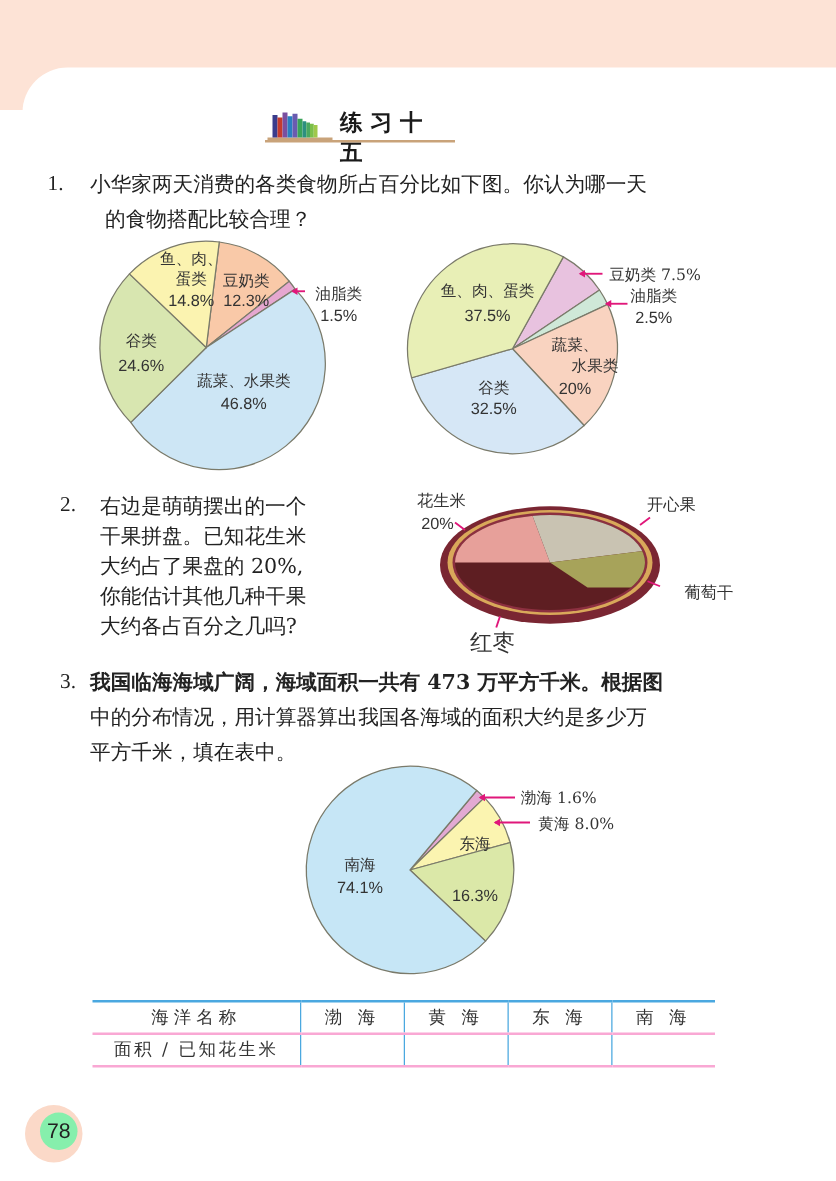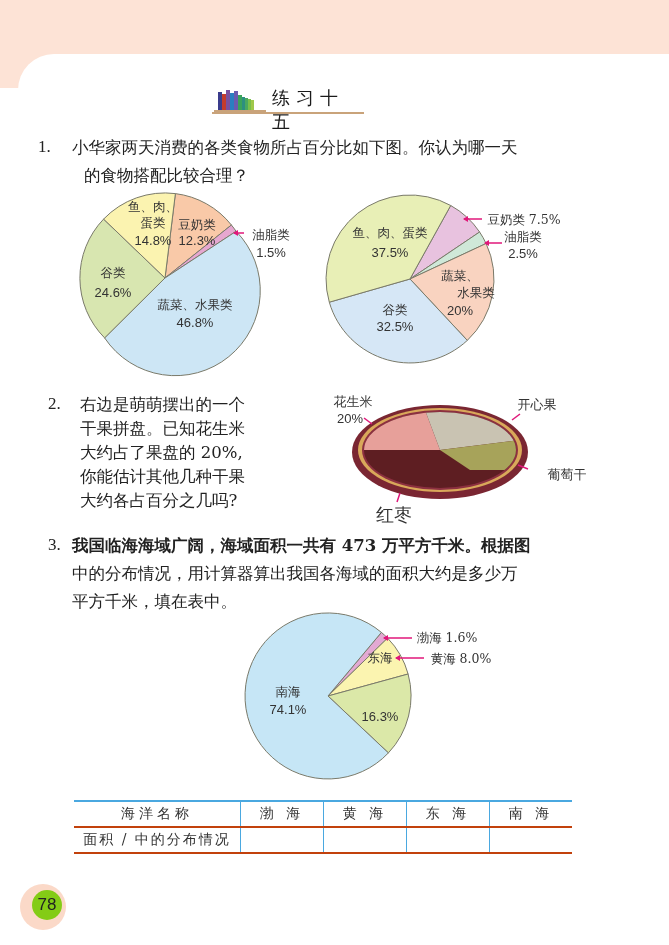--- a/index.html
+++ b/index.html
@@ -16,21 +16,21 @@
   .top-curve {
     position: absolute; left: 18px; top: 54px; width: 700px; height: 120px;
     background: #fff; border-top-left-radius: 36px;
   }
   .title-wrap {
     position: absolute; left: 212px; top: 86px; width: 152px; height: 28px;
   }
   .title-books { position: absolute; left: 0; top: 2px; }
   .title-text {
     position: absolute; left: 60px; top: 0px;
-    font-family: "DejaVu Sans", sans-serif; font-weight: normal;
+    font-family: "DejaVu Sans", sans-serif; font-weight: bold;
     font-size: 18px; letter-spacing: 6px; color: #1a1a1a;
   }
   .title-line {
     position: absolute; left: 0; top: 26px; width: 152px; height: 2px; background: #c9a37a;
   }
   .q {
     position: absolute; font-size: 16.5px; line-height: 28px; color: #222;
   }
   .q-num {
     position: absolute; font-family: "Liberation Serif", serif; font-size: 17px;
@@ -41,32 +41,32 @@
   }
   .pct {
     font-family: "Liberation Sans", sans-serif; font-size: 13px;
   }
   svg { position: absolute; overflow: visible; }
   table.sea {
     position: absolute; left: 74px; top: 800px; border-collapse: collapse;
     font-size: 14px; color: #333;
   }
   table.sea td {
-    border-top: 2px solid #4aa8e0; border-bottom: 2px solid #c2410c;
+    border-top: 2px solid #4aa8e0; border-bottom: 2px solid #f9a8d4;
     border-left: 1px solid #4aa8e0; height: 24px; text-align: center;
     letter-spacing: 4px; padding: 0;
   }
   table.sea td:first-child { border-left: none; }
   .page-num {
     position: absolute; left: 20px; top: 884px; width: 46px; height: 46px;
     border-radius: 50%; background: #fbd9c8;
   }
   .page-num-inner {
     position: absolute; left: 12px; top: 6px; width: 30px; height: 30px; border-radius: 50%;
-    background: #84cc16; text-align: center; line-height: 30px;
+    background: #86efac; text-align: center; line-height: 30px;
     font-family: "Liberation Sans", sans-serif; font-size: 17px; color: #222;
   }
 </style>
 </head>
 <body>
 
 <div class="top-band"></div>
 <div class="top-curve"></div>
 
 <div class="title-wrap">
@@ -186,36 +186,36 @@
     <path d="M328,696 L408.1,674.0 A83,83 0 0,1 388.4,752.9 Z" fill="#dbe8a8"></path>
     <path d="M328,696 L388.4,752.9 A83,83 0 1,1 381.4,632.4 Z" fill="#c6e6f6"></path>
   </g>
   <line x1="384" y1="638" x2="412" y2="638" stroke="#e0177a" stroke-width="1.5"></line>
   <polygon points="383,638 388,635 388,641" fill="#e0177a"></polygon>
   <line x1="396" y1="658" x2="424" y2="658" stroke="#e0177a" stroke-width="1.5"></line>
   <polygon points="395,658 400,655 400,661" fill="#e0177a"></polygon>
 </svg>
 <div class="lbl" style="left:412px; top:629px; width:70px;">渤海 1.6%</div>
 <div class="lbl" style="left:426px; top:650px; width:70px;">黄海 8.0%</div>
-<div class="lbl" style="left:355px; top:649px; width:50px;">东海</div>
+<div class="lbl" style="left:355px; top:666px; width:50px;">东海</div>
 <div class="lbl pct" style="left:355px; top:708px; width:50px;">16.3%</div>
 <div class="lbl" style="left:263px; top:683px; width:50px;">南海</div>
 <div class="lbl pct" style="left:263px; top:701px; width:50px;">74.1%</div>
 
 <table class="sea">
   <tbody>
       <tr>
     <td style="width:166px;">海洋名称</td>
     <td style="width:82px;">渤 海</td>
     <td style="width:82px;">黄 海</td>
     <td style="width:82px;">东 海</td>
     <td style="width:82px;">南 海</td>
   </tr>
   <tr>
-    <td style="letter-spacing:2px;">面积 / 中的分布情况</td>
+    <td style="letter-spacing:2px;">面积 / 已知花生米</td>
     <td></td>
     <td></td>
     <td></td>
     <td></td>
   </tr>
 </tbody>
   </table>
 
 <div class="page-num">
   <div class="page-num-inner">78</div>

